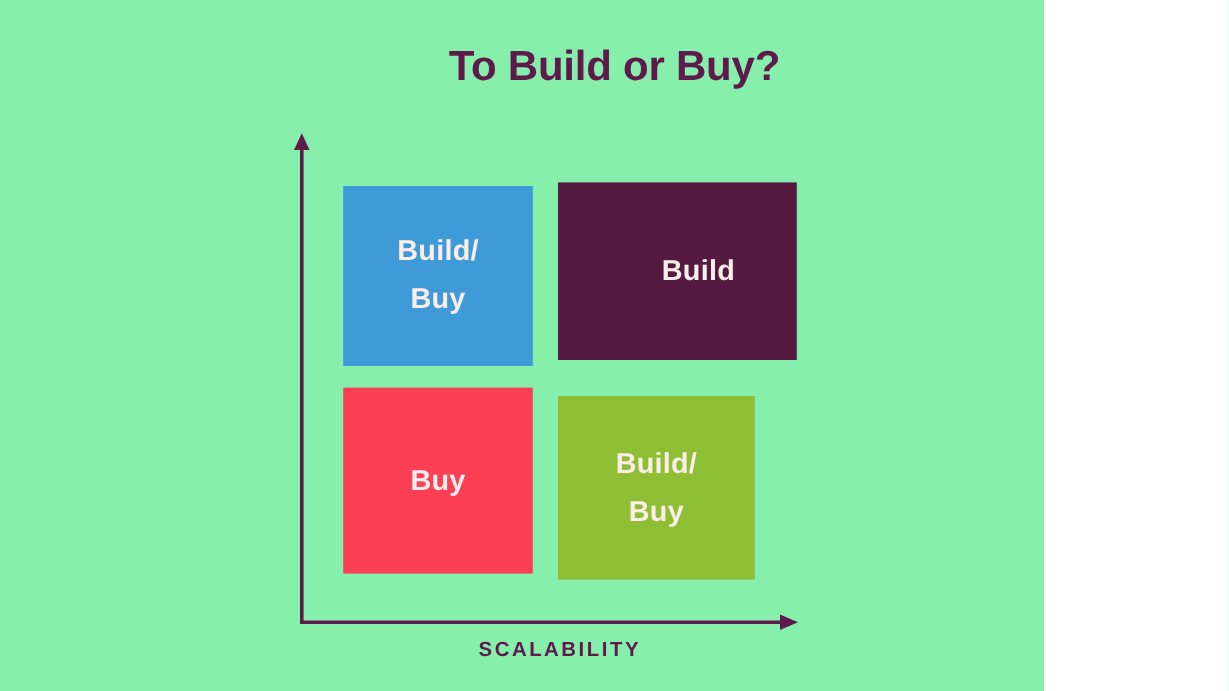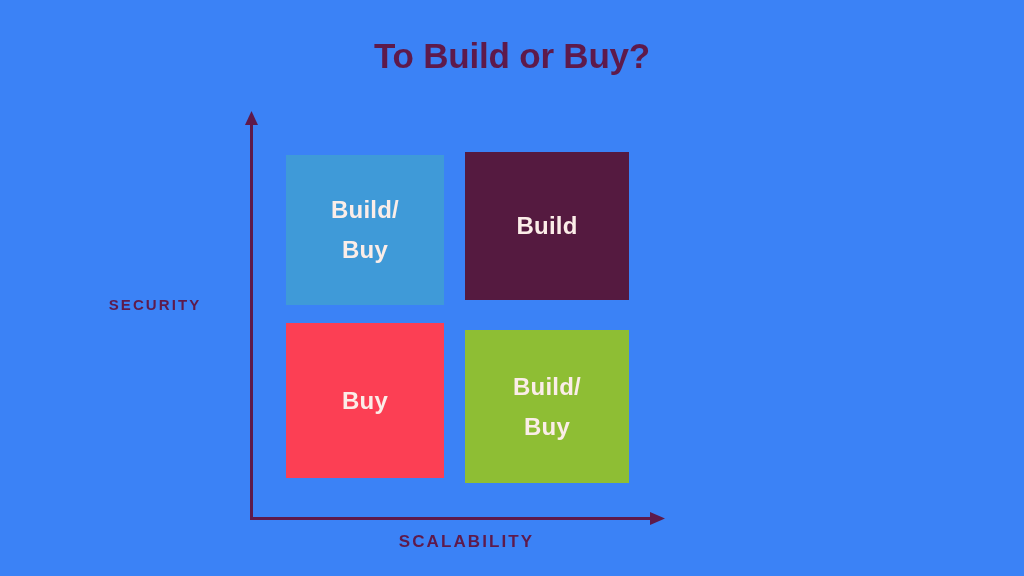--- a/index.html
+++ b/index.html
@@ -8,23 +8,23 @@
   }
   body {
     width: 1024px;
     height: 576px;
     background: #FFFFFF;
     font-family: "Liberation Sans", sans-serif;
     overflow: hidden;
   }
   #canvas {
     position: relative;
-    width: 1024px;
+    width: 870px;
     height: 576px;
-    background: #3b82f6;
+    background: #86efac;
   }
 
   
   #chart-title {
     position: absolute;
     left: 0;
     top: 36px;
     width: 1024px;
     text-align: center;
     font-size: 35px;
@@ -105,33 +105,32 @@
     <line x1="251.5" y1="120" x2="251.5" y2="518" stroke="#5E1A4B" stroke-width="3"></line>
 
     <polygon points="251.5,111 245,125 258,125" fill="#5E1A4B"></polygon>
 
     <line x1="250" y1="518.5" x2="655" y2="518.5" stroke="#5E1A4B" stroke-width="3"></line>
 
     <polygon points="665,518.5 650,512 650,525" fill="#5E1A4B"></polygon>
   </svg>
 
   <div id="y-axis-label">
-    <span class="line">SECURITY</span>
   </div>
 
   <div id="x-axis-label">SCALABILITY</div>
 
   <div class="quadrant" id="quadrant-top-left" style="background:#3F9AD8;">
     <div class="q-label">
       <span class="line">Build/</span>
       <span class="line">Buy</span>
     </div>
   </div>
 
-  <div class="quadrant" id="quadrant-top-right" style="background:#551A40;">
+  <div class="quadrant" id="quadrant-top-right" style="background:#551A40;padding-left:35px;">
     <div class="q-label">
       <span class="line">Build</span>
     </div>
   </div>
 
   <div class="quadrant" id="quadrant-bottom-left" style="background:#FC3F54;">
     <div class="q-label">
       <span class="line">Buy</span>
     </div>
   </div>

